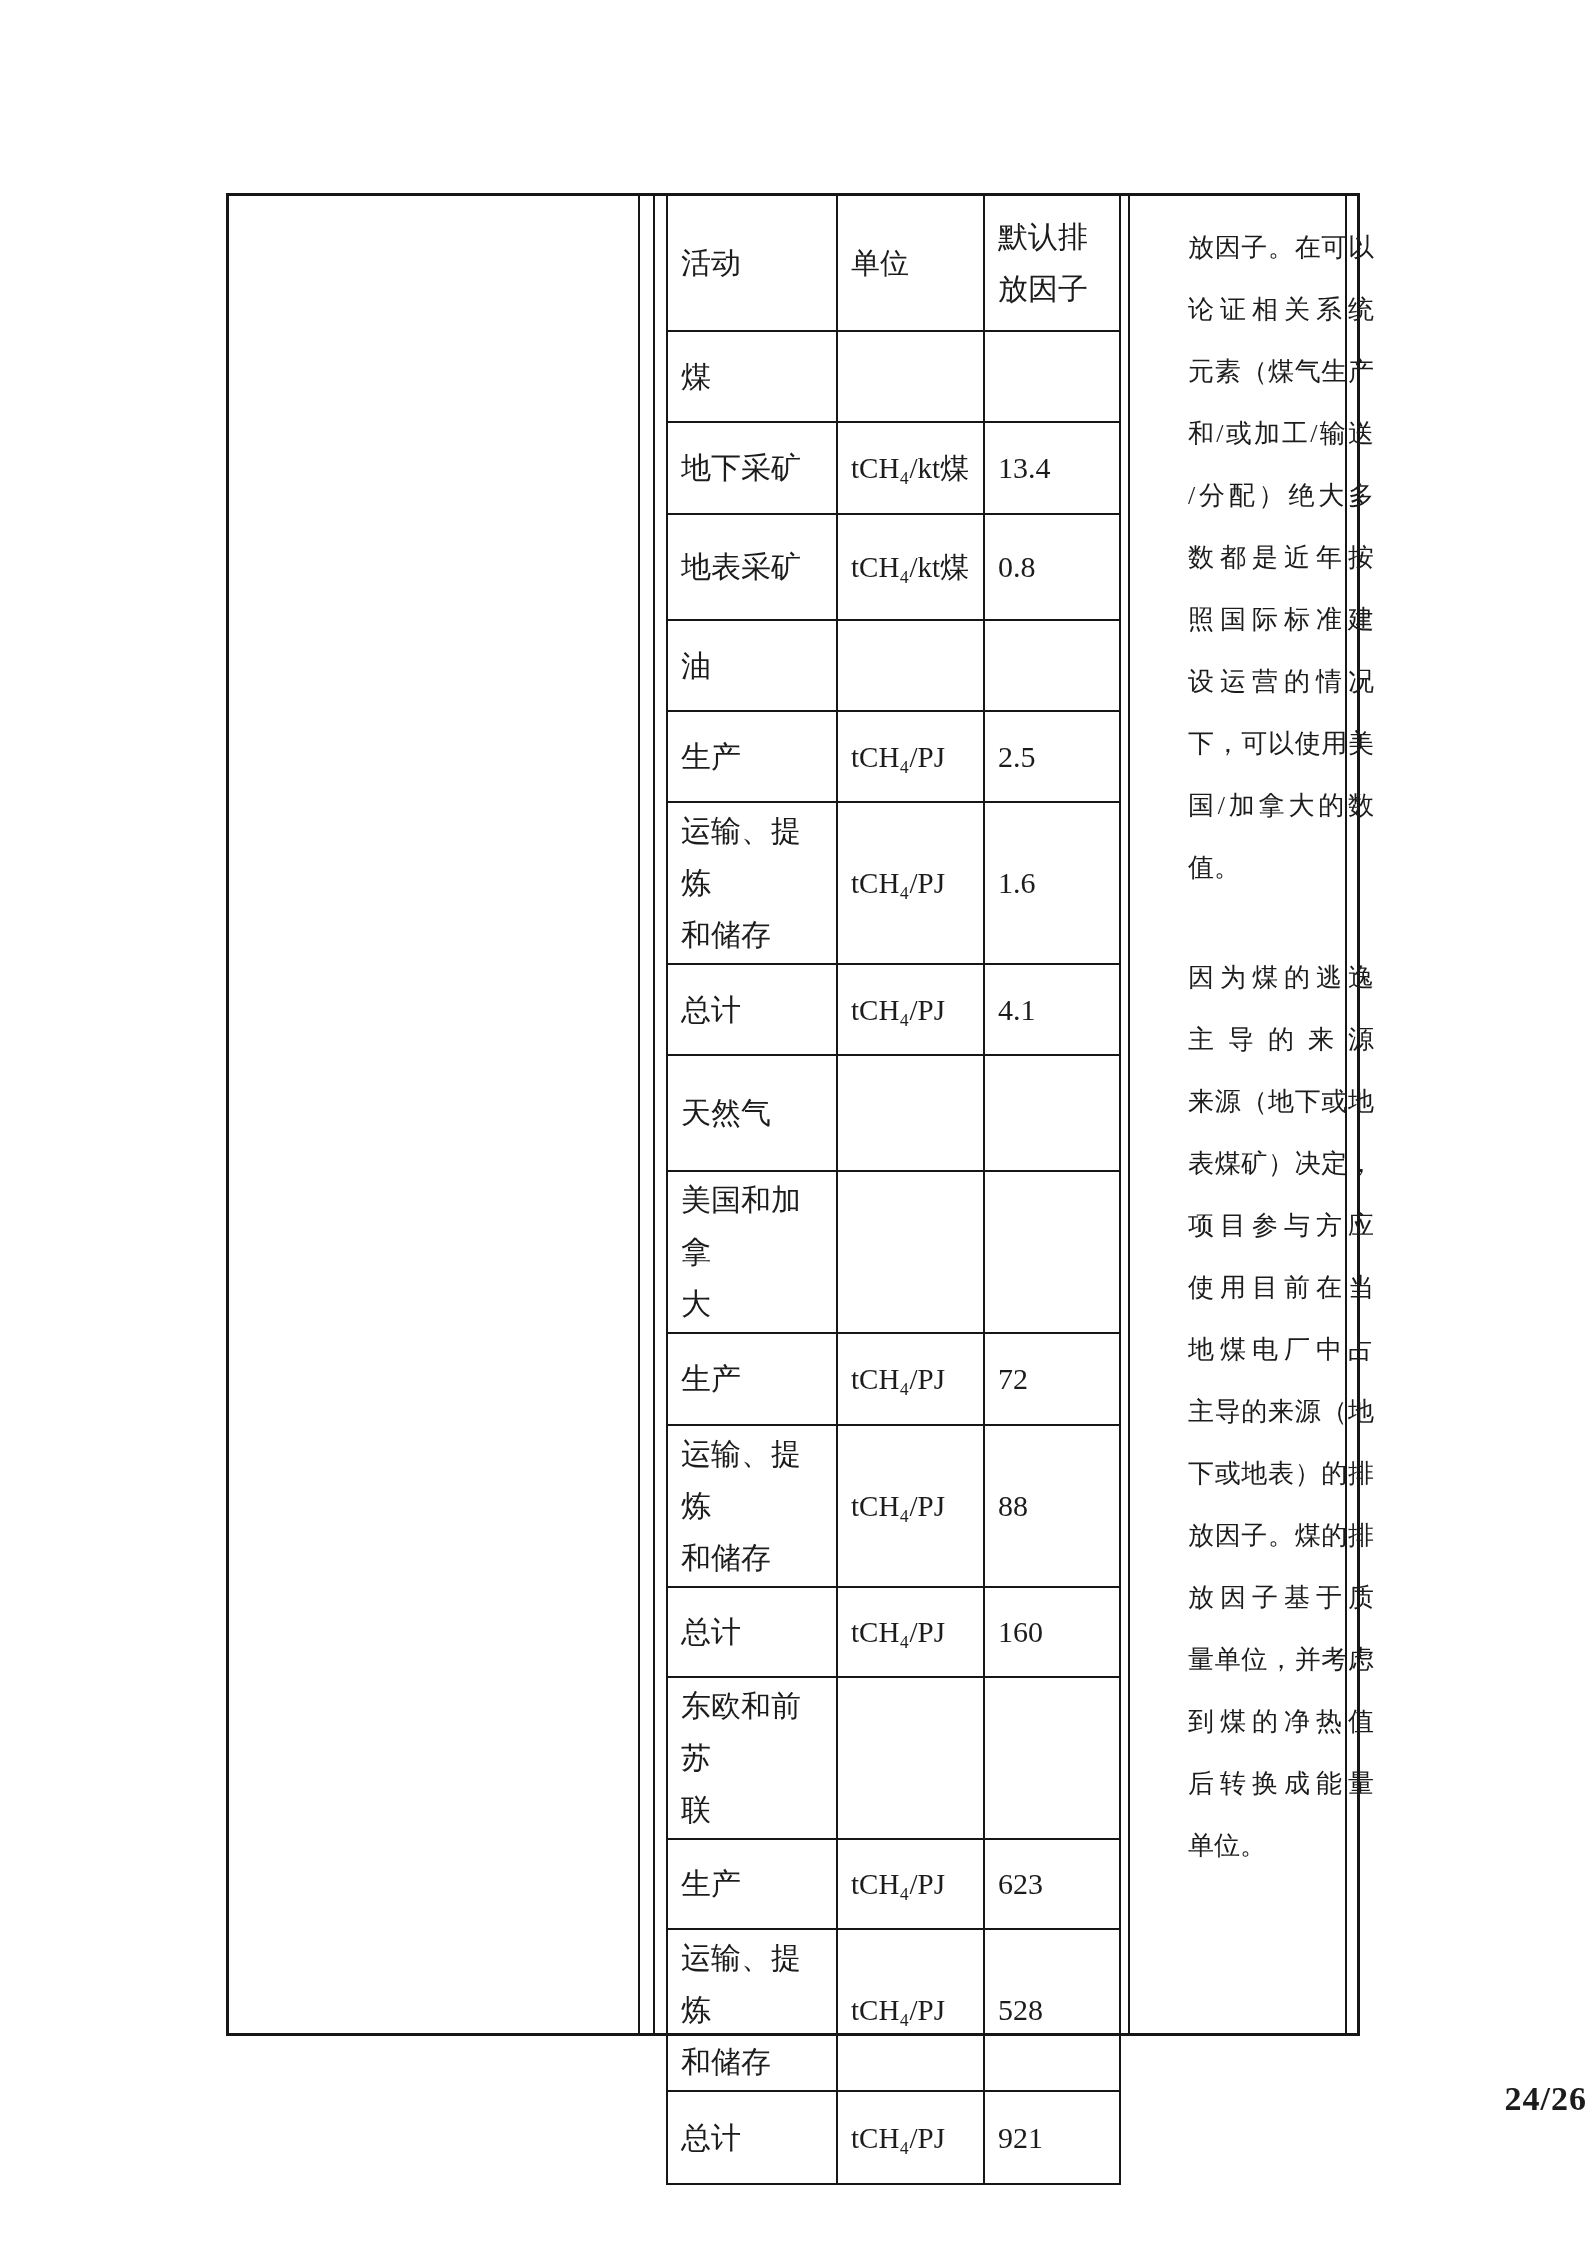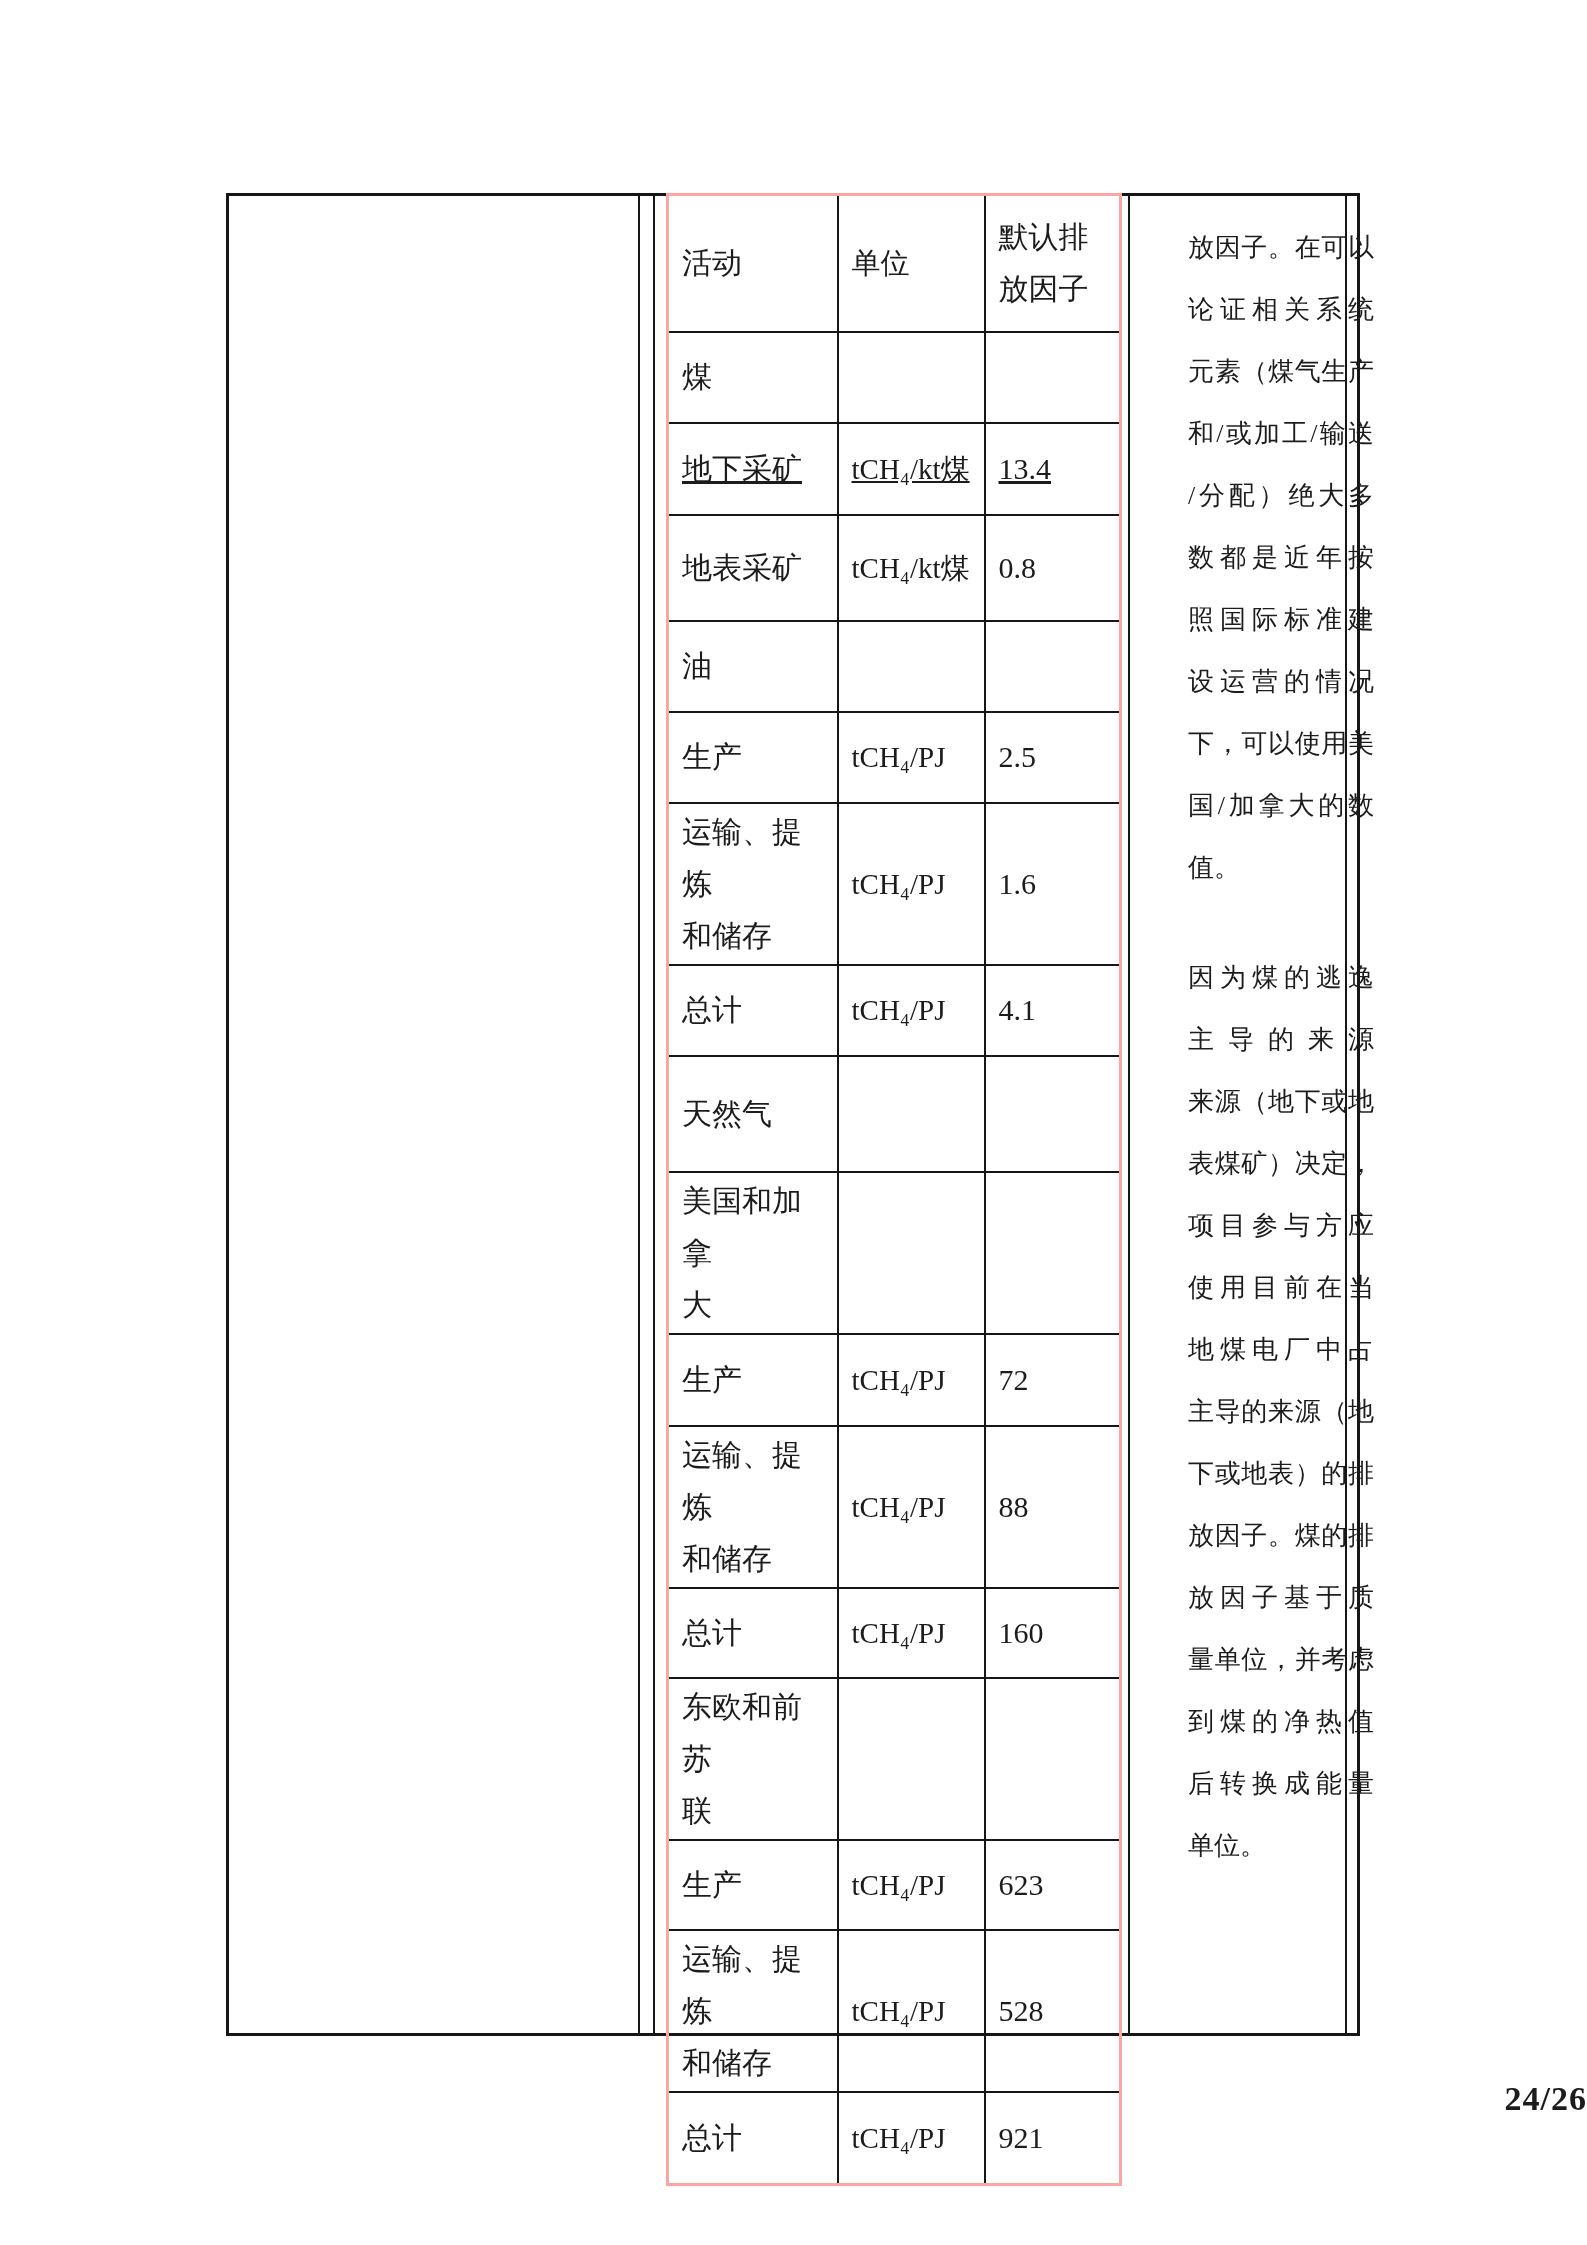--- a/index.html
+++ b/index.html
@@ -22,32 +22,32 @@
   .vl{position:absolute;top:193px;height:1843px;width:2px;background:#161616;}
   .vl-a{left:638px;}
   .vl-b{left:653px;}
   .vl-c{left:1128px;}
   .vl-d{left:1345px;}
   
   table.ef{
     position:absolute;left:666px;top:193px;
     width:453px;height:1843px;
     border-collapse:collapse;table-layout:fixed;
-    border:3px solid #fca5a5;
+    border:1px solid #fca5a5;
   }
   table.ef td{
     border:2px solid #161616;
     vertical-align:middle;
     padding:2px 6px 2px 13px;
     font-size:30px;line-height:52px;
     white-space:pre-line;
     overflow:hidden;
   }
   table.ef td.unit{font-size:29px;}
-  tr.r1{height:137px;} tr.r2{height:91px;} tr.r3{height:92px;text-decoration:underline;} tr.r4{height:106px;}
+  tr.r1{height:137px;} tr.r2{height:91px;} tr.r3{height:92px;} tr.r4{height:106px;}
   tr.r5{height:91px;} tr.r6{height:91px;} tr.r7{height:139px;} tr.r8{height:91px;}
   tr.r9{height:116px;} tr.r10{height:135px;} tr.r11{height:92px;} tr.r12{height:140px;}
   tr.r13{height:90px;} tr.r14{height:140px;} tr.r15{height:90px;} tr.r16{height:140px;}
   tr.r17{height:93px;}
   
   .notes{
     position:absolute;left:1188px;top:217px;width:186px;
     font-size:26px;
   }
   .notes .para{margin:0 0 48px 0;}

